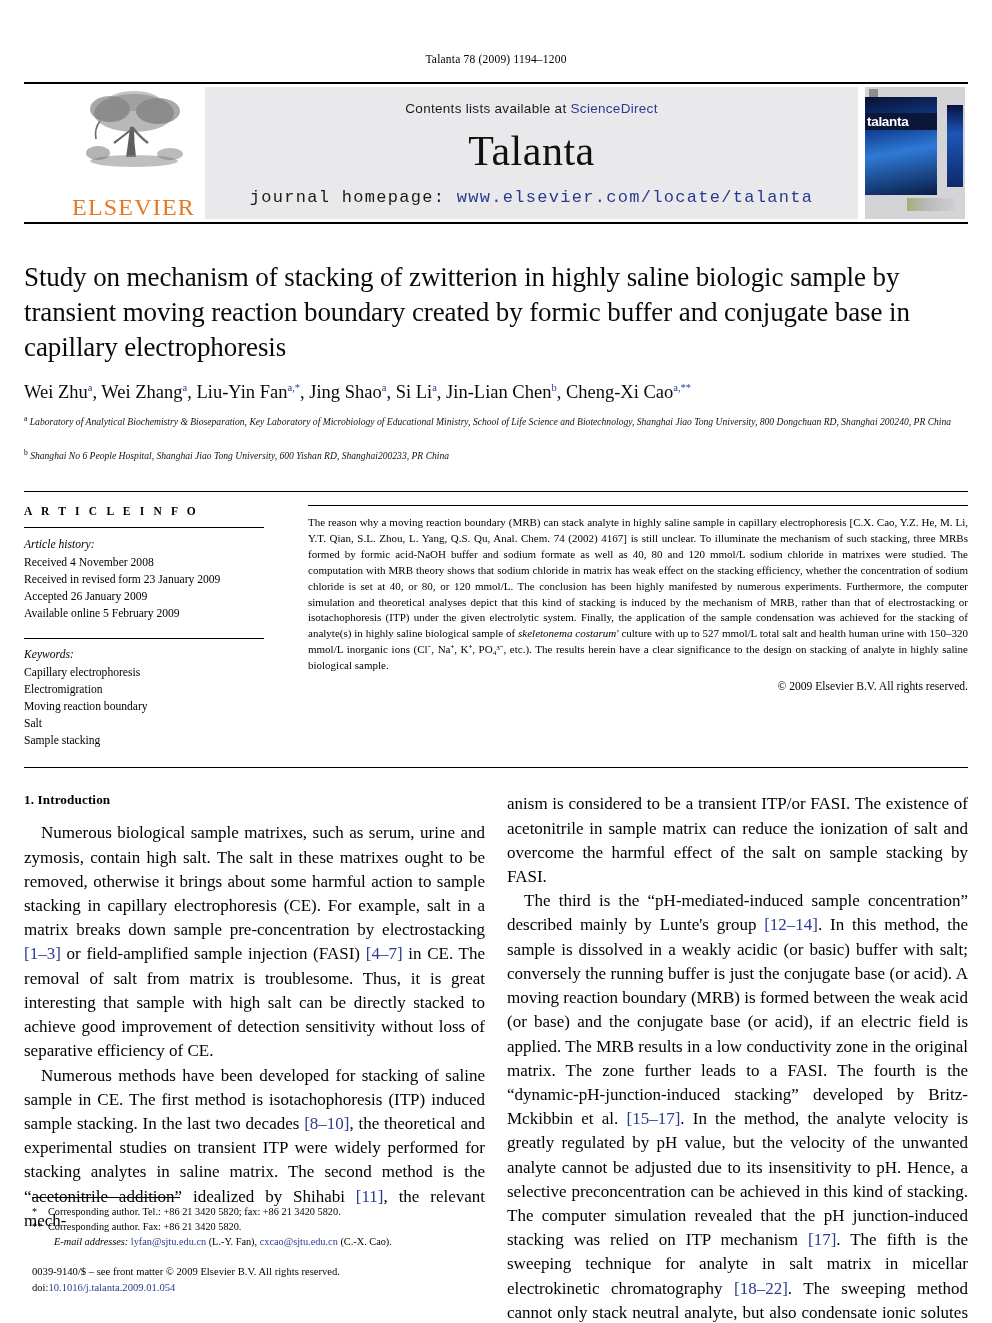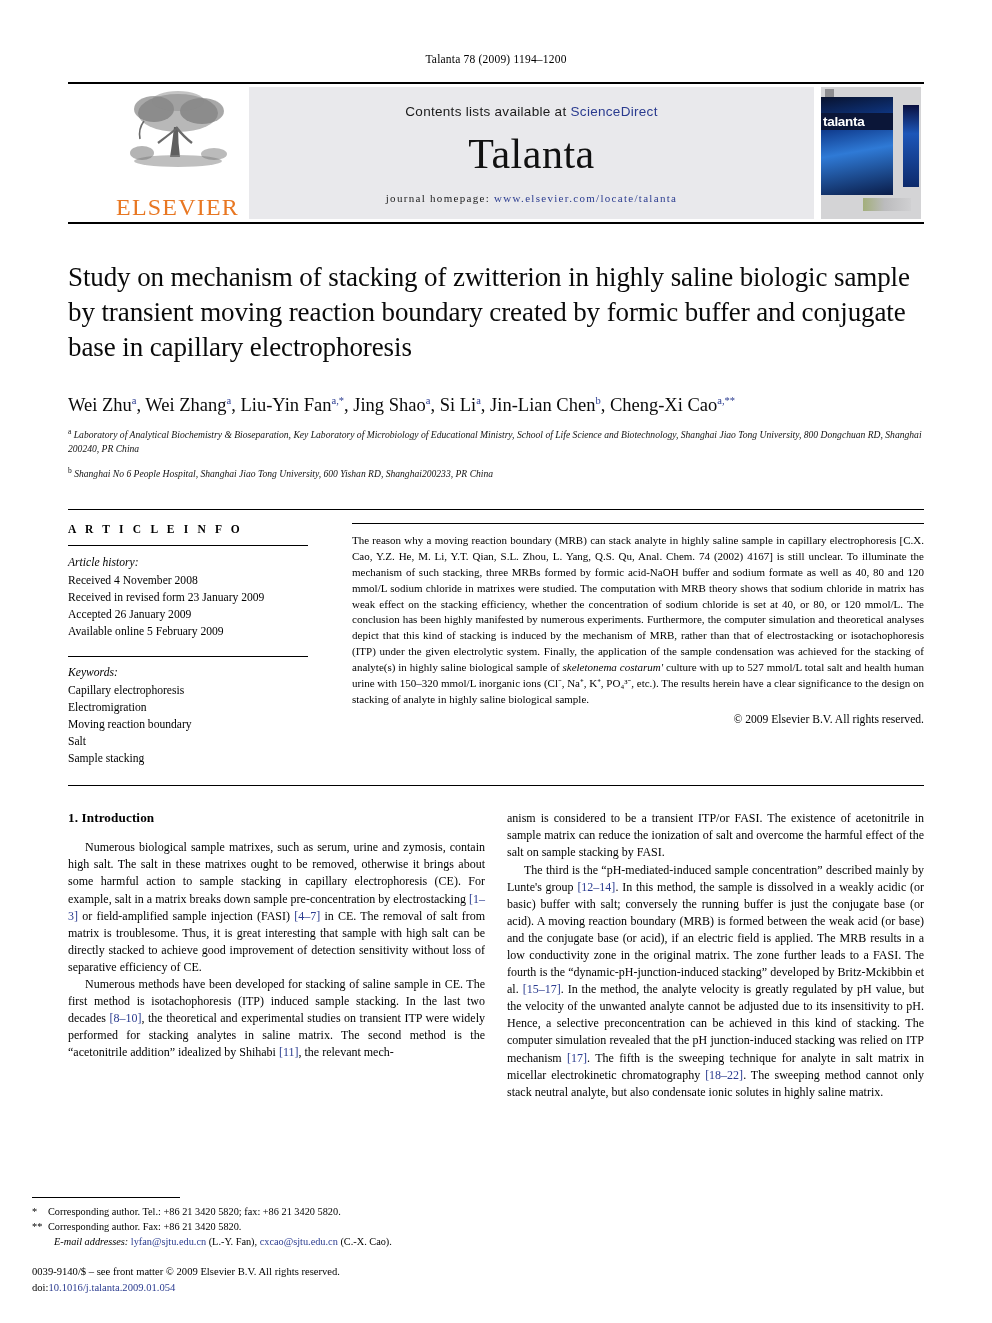--- a/index.html
+++ b/index.html
@@ -13,21 +13,21 @@
     font-family: "Liberation Serif", serif;
     color: #000;
     position: relative;
     overflow: hidden;
   }
   .page {
     width: 992px;
     height: 1323px;
     position: relative;
     box-sizing: border-box;
-    padding: 0 68px;
+    padding: 0 24px;
   }
 
   
   .running-head {
     text-align: center;
     font-size: 11.5px;
     letter-spacing: 0.2px;
     padding-top: 53px;
     font-family: "Liberation Serif", serif;
   }
@@ -87,22 +87,22 @@
   }
   .journal-name {
     font-family: "Liberation Serif", serif;
     font-size: 42px;
     color: #111;
     line-height: 1.1;
     margin: 12px 0 14px 0;
     letter-spacing: 0.5px;
   }
   .homepage-line {
-    font-family: Liberation Serif, serif;
-    font-size: 11px;
+    font-family: Liberation Mono, monospace;
+    font-size: 17px;
     letter-spacing: 1.3px;
     color: #1a1a1a;
   }
   .homepage-line .url {
     color: #2a3b8f;
   }
   .cover-box {
     width: 106px;
     flex: 0 0 106px;
     display: flex;
@@ -174,21 +174,21 @@
   .title {
     font-size: 27px;
     line-height: 1.30;
     font-family: "Liberation Serif", serif;
     margin-top: 36px;
     letter-spacing: -0.1px;
     color: #0a0a0a;
   }
   .authors {
     font-size: 18.5px;
-    margin-top: 28px;
+    margin-top: 15px;
     line-height: 1.35;
     color: #0a0a0a;
   }
   .authors sup {
     font-size: 10.5px;
     color: #2a3b8f;
     vertical-align: super;
   }
   .affil {
     font-size: 9.6px;
@@ -262,21 +262,21 @@
     flex: 1 1 0;
     min-width: 0;
   }
   h2.sec {
     font-size: 13.2px;
     font-weight: bold;
     margin: 0 0 13px 0;
     letter-spacing: 0.1px;
   }
   p.para {
-    font-size: 12px;
+    font-size: 17px;
     line-height: 1.425;
     text-align: justify;
     margin: 0;
     text-indent: 17px;
     hyphens: auto;
   }
   p.para + p.para { margin-top: 0px; }
   .ref { color: #2a3b8f; }
 
   
@@ -363,21 +363,21 @@
 
   <div class="title">Study on mechanism of stacking of zwitterion in highly saline biologic sample by transient moving reaction boundary created by formic buffer and conjugate base in capillary electrophoresis</div>
 
   <div class="authors">
     Wei Zhu<sup>a</sup>, Wei Zhang<sup>a</sup>, Liu-Yin Fan<sup>a,</sup><sup>*</sup>, Jing Shao<sup>a</sup>, Si Li<sup>a</sup>, Jin-Lian Chen<sup>b</sup>, Cheng-Xi Cao<sup>a,</sup><sup>**</sup>
   </div>
 
   <div class="affil">
     <sup>a</sup> <span>Laboratory of Analytical Biochemistry &amp; Bioseparation, Key Laboratory of Microbiology of Educational Ministry, School of Life Science and Biotechnology, Shanghai Jiao Tong University, 800 Dongchuan RD, Shanghai 200240, PR China</span>
   </div>
-  <div class="affil" style="margin-top:10px">
+  <div class="affil" style="margin-top:19px">
     <sup>b</sup> <span>Shanghai No 6 People Hospital, Shanghai Jiao Tong University, 600 Yishan RD, Shanghai200233, PR China</span>
   </div>
 
   <div class="band">
     <div class="col-info">
       <div class="secthead">A R T I C L E    I N F O</div>
       <div class="rule"></div>
       <div class="ital-label">Article history:</div>
       <div class="hist-line">Received 4 November 2008</div>
       <div class="hist-line">Received in revised form 23 January 2009</div>

